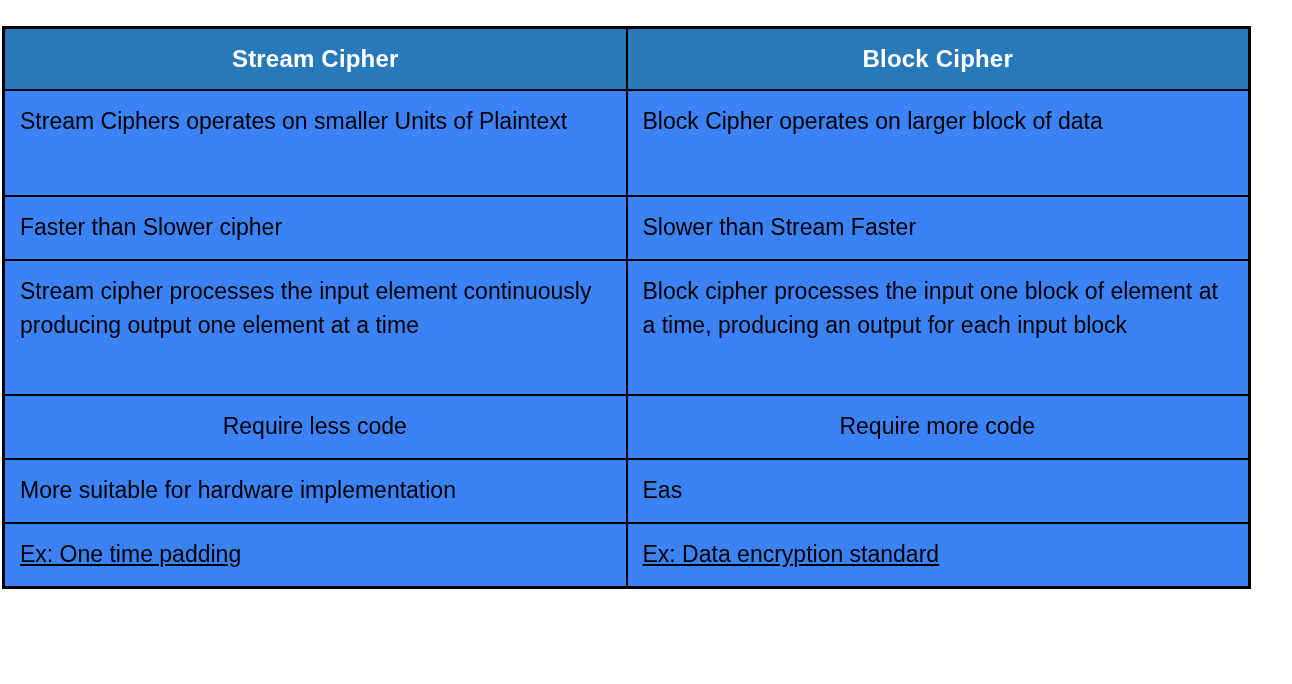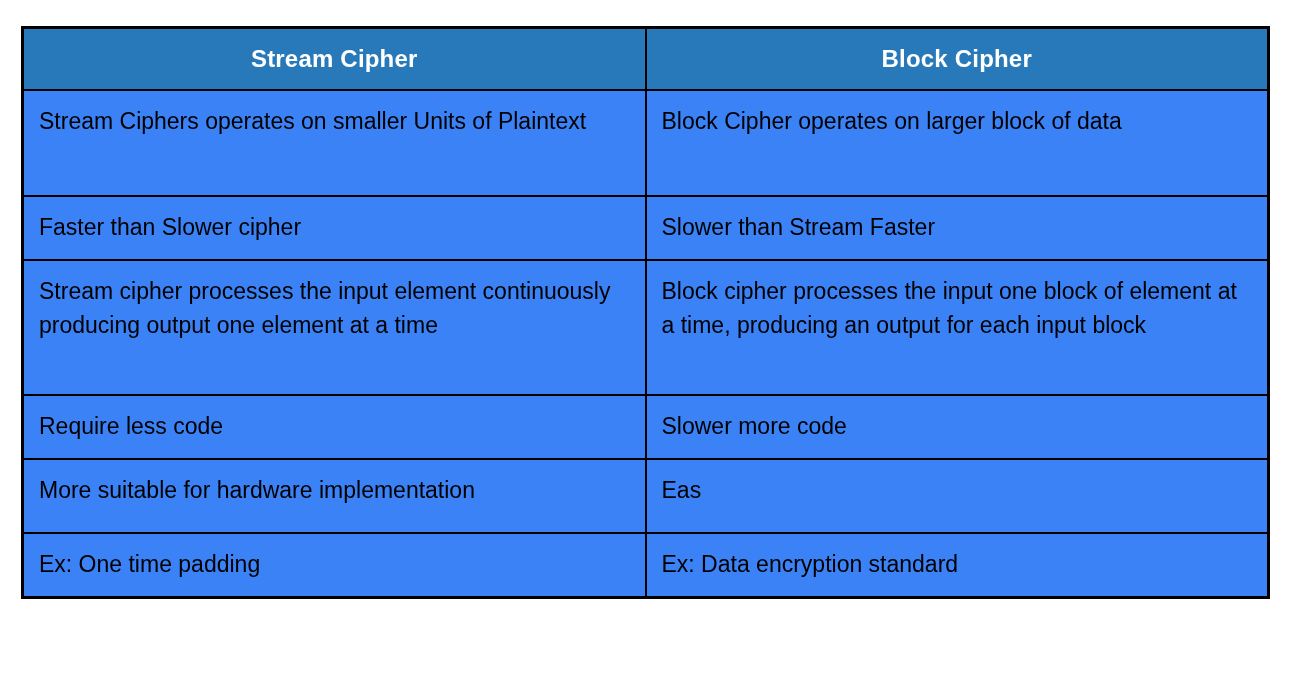--- a/index.html
+++ b/index.html
@@ -16,21 +16,21 @@
   }
   .page {
     position: relative;
     width: 1292px;
     height: 684px;
     background: var(--page-bg);
     overflow: hidden;
   }
   table.compare-table {
     position: absolute;
-    left: 21px;
+    left: 2px;
     top: 26px;
     width: 1249px;
     border-collapse: collapse;
     table-layout: fixed;
     border: 3px solid var(--border-color);
   }
   table.compare-table th,
   table.compare-table td {
     border: 2px solid var(--border-color);
     vertical-align: top;
@@ -49,23 +49,23 @@
     color: var(--body-fg);
     font-size: 23px;
     line-height: 34px;
     padding: 13px 16px 15px 15px;
     background: #3b82f6;
   }
   
   tr[data-row="0"] { height: 106px; }
   tr[data-row="1"] { height: 62px; }
   tr[data-row="2"] { height: 135px; }
-  tr[data-row="3"] { height: 64px; }
-  tr[data-row="4"] { height: 74px; }
-  tr[data-row="5"] { height: 51px; }
+  tr[data-row="3"] { height: 64px; text-align: center; }
+  tr[data-row="4"] { height: 64px; }
+  tr[data-row="5"] { height: 51px; text-decoration: underline; }
   tr[data-row="6"] { height: 66px; }
 </style>
 </head>
 <body>
 
 <div class="page">
   <table class="compare-table">
     <thead>
       <tr>
         <th>Stream Cipher</th>
@@ -80,21 +80,21 @@
       <tr data-row="1">
         <td>Faster than Slower cipher</td>
         <td>Slower than Stream Faster</td>
       </tr>
       <tr data-row="2">
         <td>Stream cipher processes the input element continuously producing output one element at a time</td>
         <td>Block cipher processes the input one block of element at a time, producing an output for each input block</td>
       </tr>
       <tr data-row="3">
         <td>Require less code</td>
-        <td>Slower more code</td>
+        <td>Require more code</td>
       </tr>
       <tr data-row="4">
         <td>More suitable for hardware implementation</td>
         <td>Eas</td>
       </tr>
       <tr data-row="5">
         <td>Ex: One time padding</td>
         <td>Ex: Data encryption standard</td>
       </tr>
     </tbody>

